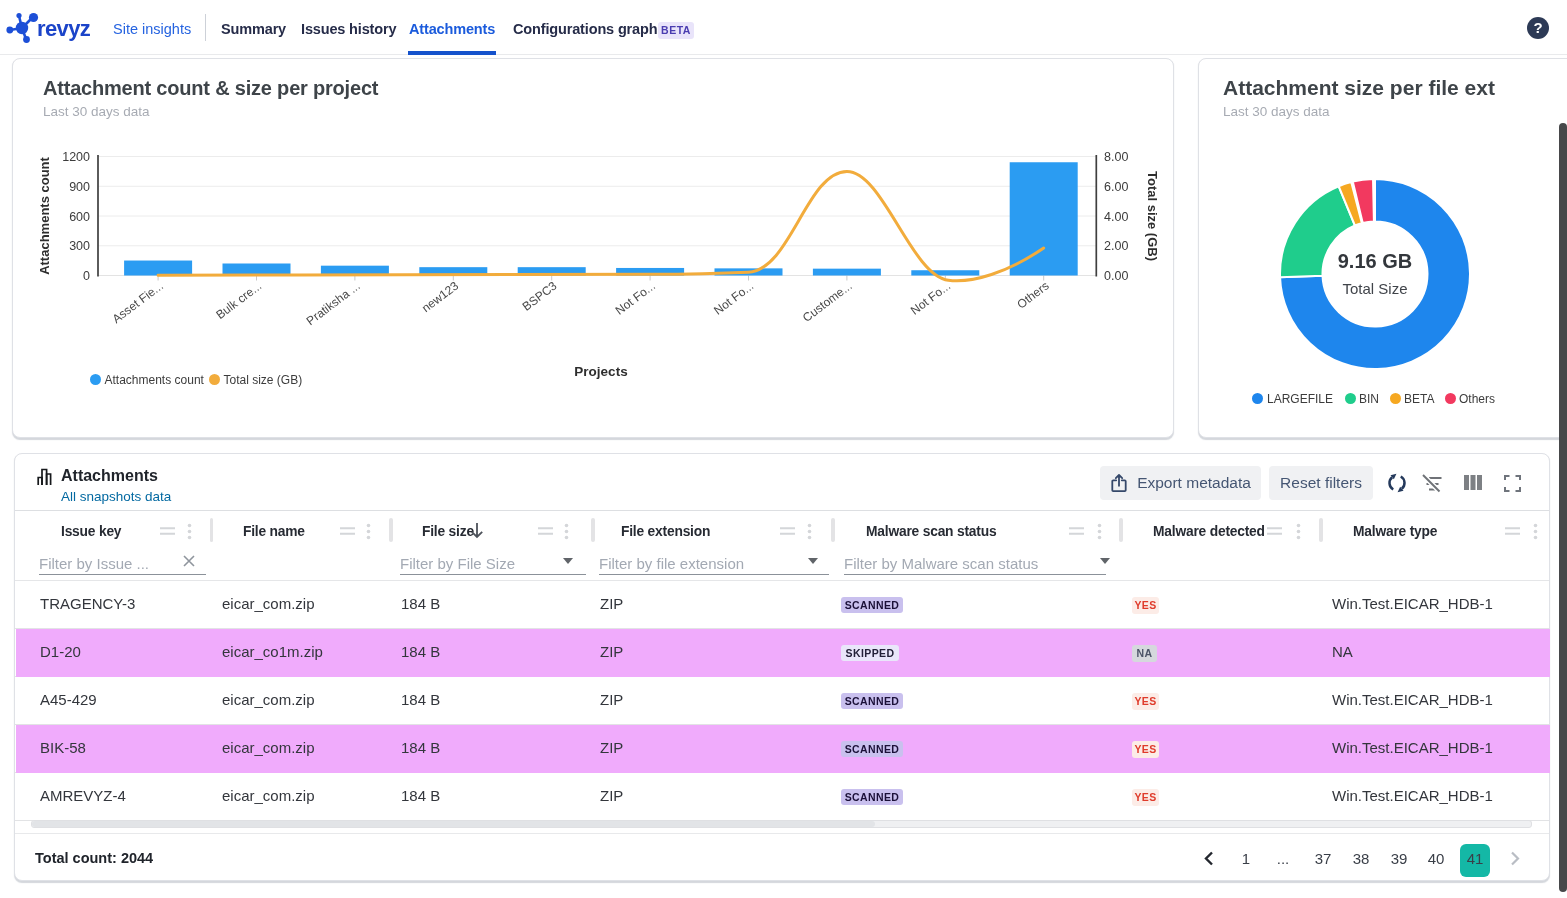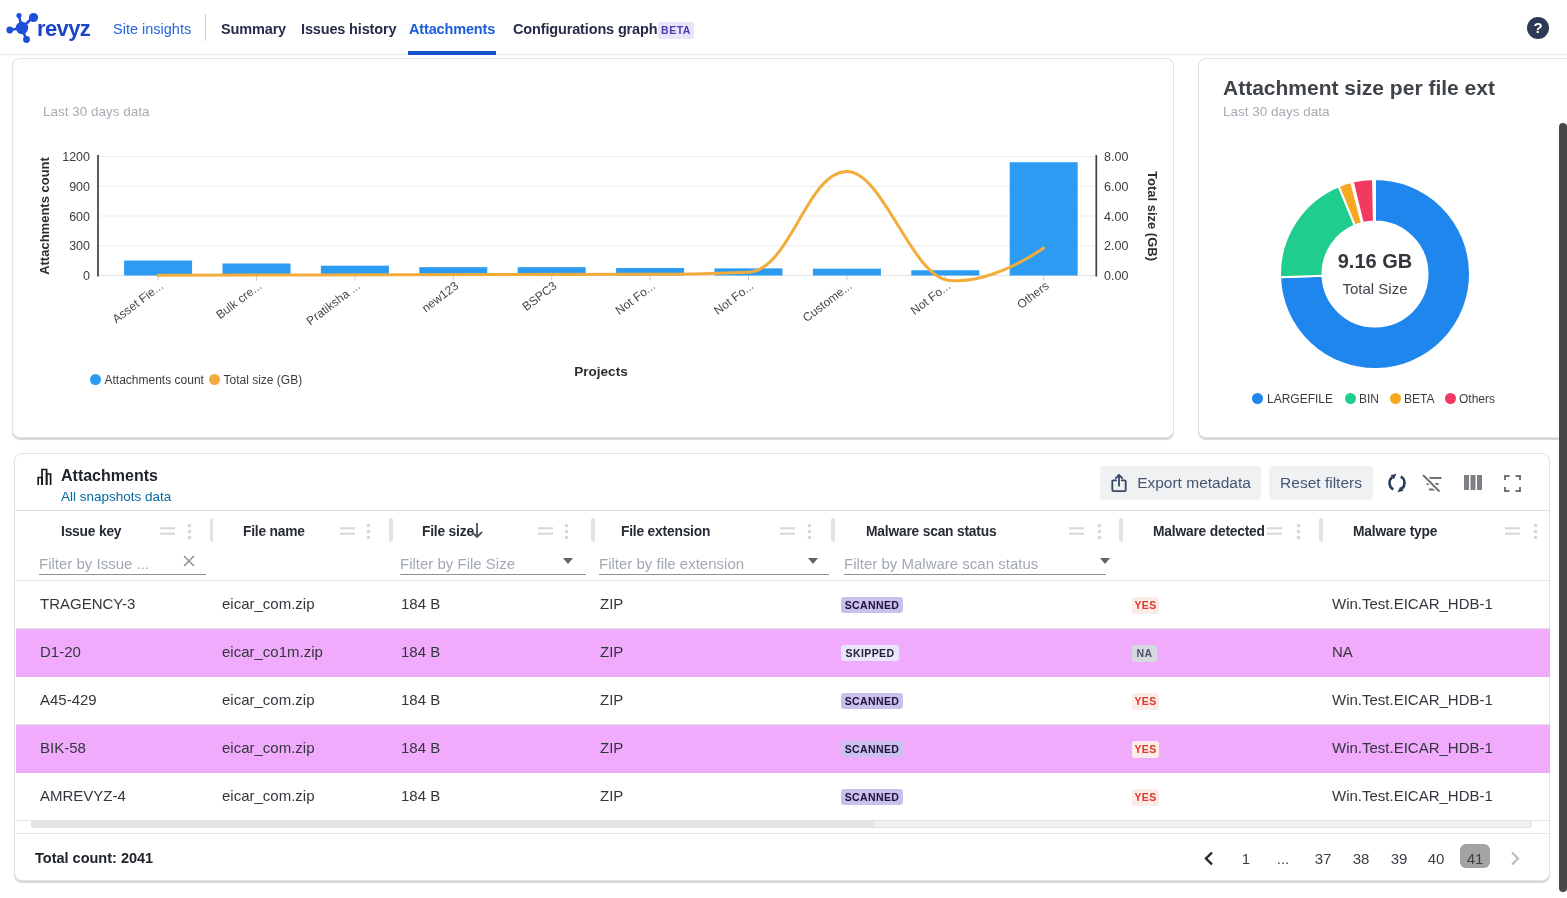--- a/index.html
+++ b/index.html
@@ -74,20 +74,21 @@
   <span class="tab" style="left:221px">Summary</span>
   <span class="tab" style="left:301px">Issues history</span>
   <span class="tab active" style="left:409px">Attachments</span>
   <span class="tab" style="left:513px">Configurations graph</span>
   <span class="beta">BETA</span>
   <div class="underline"></div>
   <div class="help">?</div>
 </div>
 
 <div class="card" id="card-left">
+  <div class="card-title" style="left:30px;top:18px">Attachment count &amp; size per project</div>
   <div class="card-sub" style="left:30px;top:45px">Last 30 days data</div>
 <svg class="abs" style="left:0;top:0" width="1162" height="380" viewBox="0 0 1162 380">
 <line x1="85" y1="186.75" x2="1083" y2="186.75" stroke="#ececec" stroke-width="1"></line>
 <line x1="85" y1="157.00" x2="1083" y2="157.00" stroke="#ececec" stroke-width="1"></line>
 <line x1="85" y1="127.25" x2="1083" y2="127.25" stroke="#ececec" stroke-width="1"></line>
 <line x1="85" y1="97.50" x2="1083" y2="97.50" stroke="#ececec" stroke-width="1"></line>
 <line x1="85" y1="216.5" x2="1083" y2="216.5" stroke="#e3e3e3" stroke-width="1"></line>
 <line x1="145.1" y1="216.5" x2="145.1" y2="221.5" stroke="#c9c9c9" stroke-width="1"></line>
 <line x1="243.5" y1="216.5" x2="243.5" y2="221.5" stroke="#c9c9c9" stroke-width="1"></line>
 <line x1="341.9" y1="216.5" x2="341.9" y2="221.5" stroke="#c9c9c9" stroke-width="1"></line>
@@ -367,29 +368,29 @@
     <div class="cell" style="left:385px">184 B</div>
       <div class="cell" style="left:584px">ZIP</div>
     <div class="badge b-scan">SCANNED</div>
       <div class="badge b-yes">YES</div>
     <div class="cell" style="left:1316px">Win.Test.EICAR_HDB-1</div>
   </div>
 
   <div class="abs" style="left:16px;top:366px;width:1501px;height:8px;background:#eff0f2;border:1px solid #dfe0e3;border-radius:3px"></div>
   <div class="abs" style="left:17px;top:367px;width:843px;height:6px;background:#e2e4e7;border-radius:3px"></div>
   <div class="abs" style="left:0;top:379px;width:1534px;height:1px;background:#e8e9eb"></div>
-  <div class="abs" style="left:20px;top:396px;font-size:14.5px;font-weight:700;color:#20242b">Total count: 2041</div>
+  <div class="abs" style="left:20px;top:396px;font-size:14.5px;font-weight:700;color:#20242b">Total count: 2044</div>
   <svg class="abs" style="left:1188px;top:397px" width="12" height="15" viewBox="0 0 12 15">
     <path d="M9 1.5 L3 7.5 L9 13.5" stroke="#23272e" stroke-width="2.4" fill="none"></path>
   </svg>
   <div class="pgnum" style="left:1216px">1</div>
   <div class="pgnum" style="left:1253px">...</div>
   <div class="pgnum" style="left:1293px">37</div>
   <div class="pgnum" style="left:1331px">38</div>
   <div class="pgnum" style="left:1369px">39</div>
   <div class="pgnum" style="left:1406px">40</div>
-  <div class="pgnum" style="left:1445px;background:#a3a3a3;border-radius:6px;height:24px">41</div>
+  <div class="pgnum" style="left:1445px;background:#14b8a6;border-radius:6px;height:33px">41</div>
   <svg class="abs" style="left:1494px;top:397px" width="12" height="15" viewBox="0 0 12 15">
     <path d="M3 1.5 L9 7.5 L3 13.5" stroke="#b9bdc4" stroke-width="2.2" fill="none"></path>
   </svg>
 </div>
 
 <div class="vscroll"></div>
 
 </body></html>

